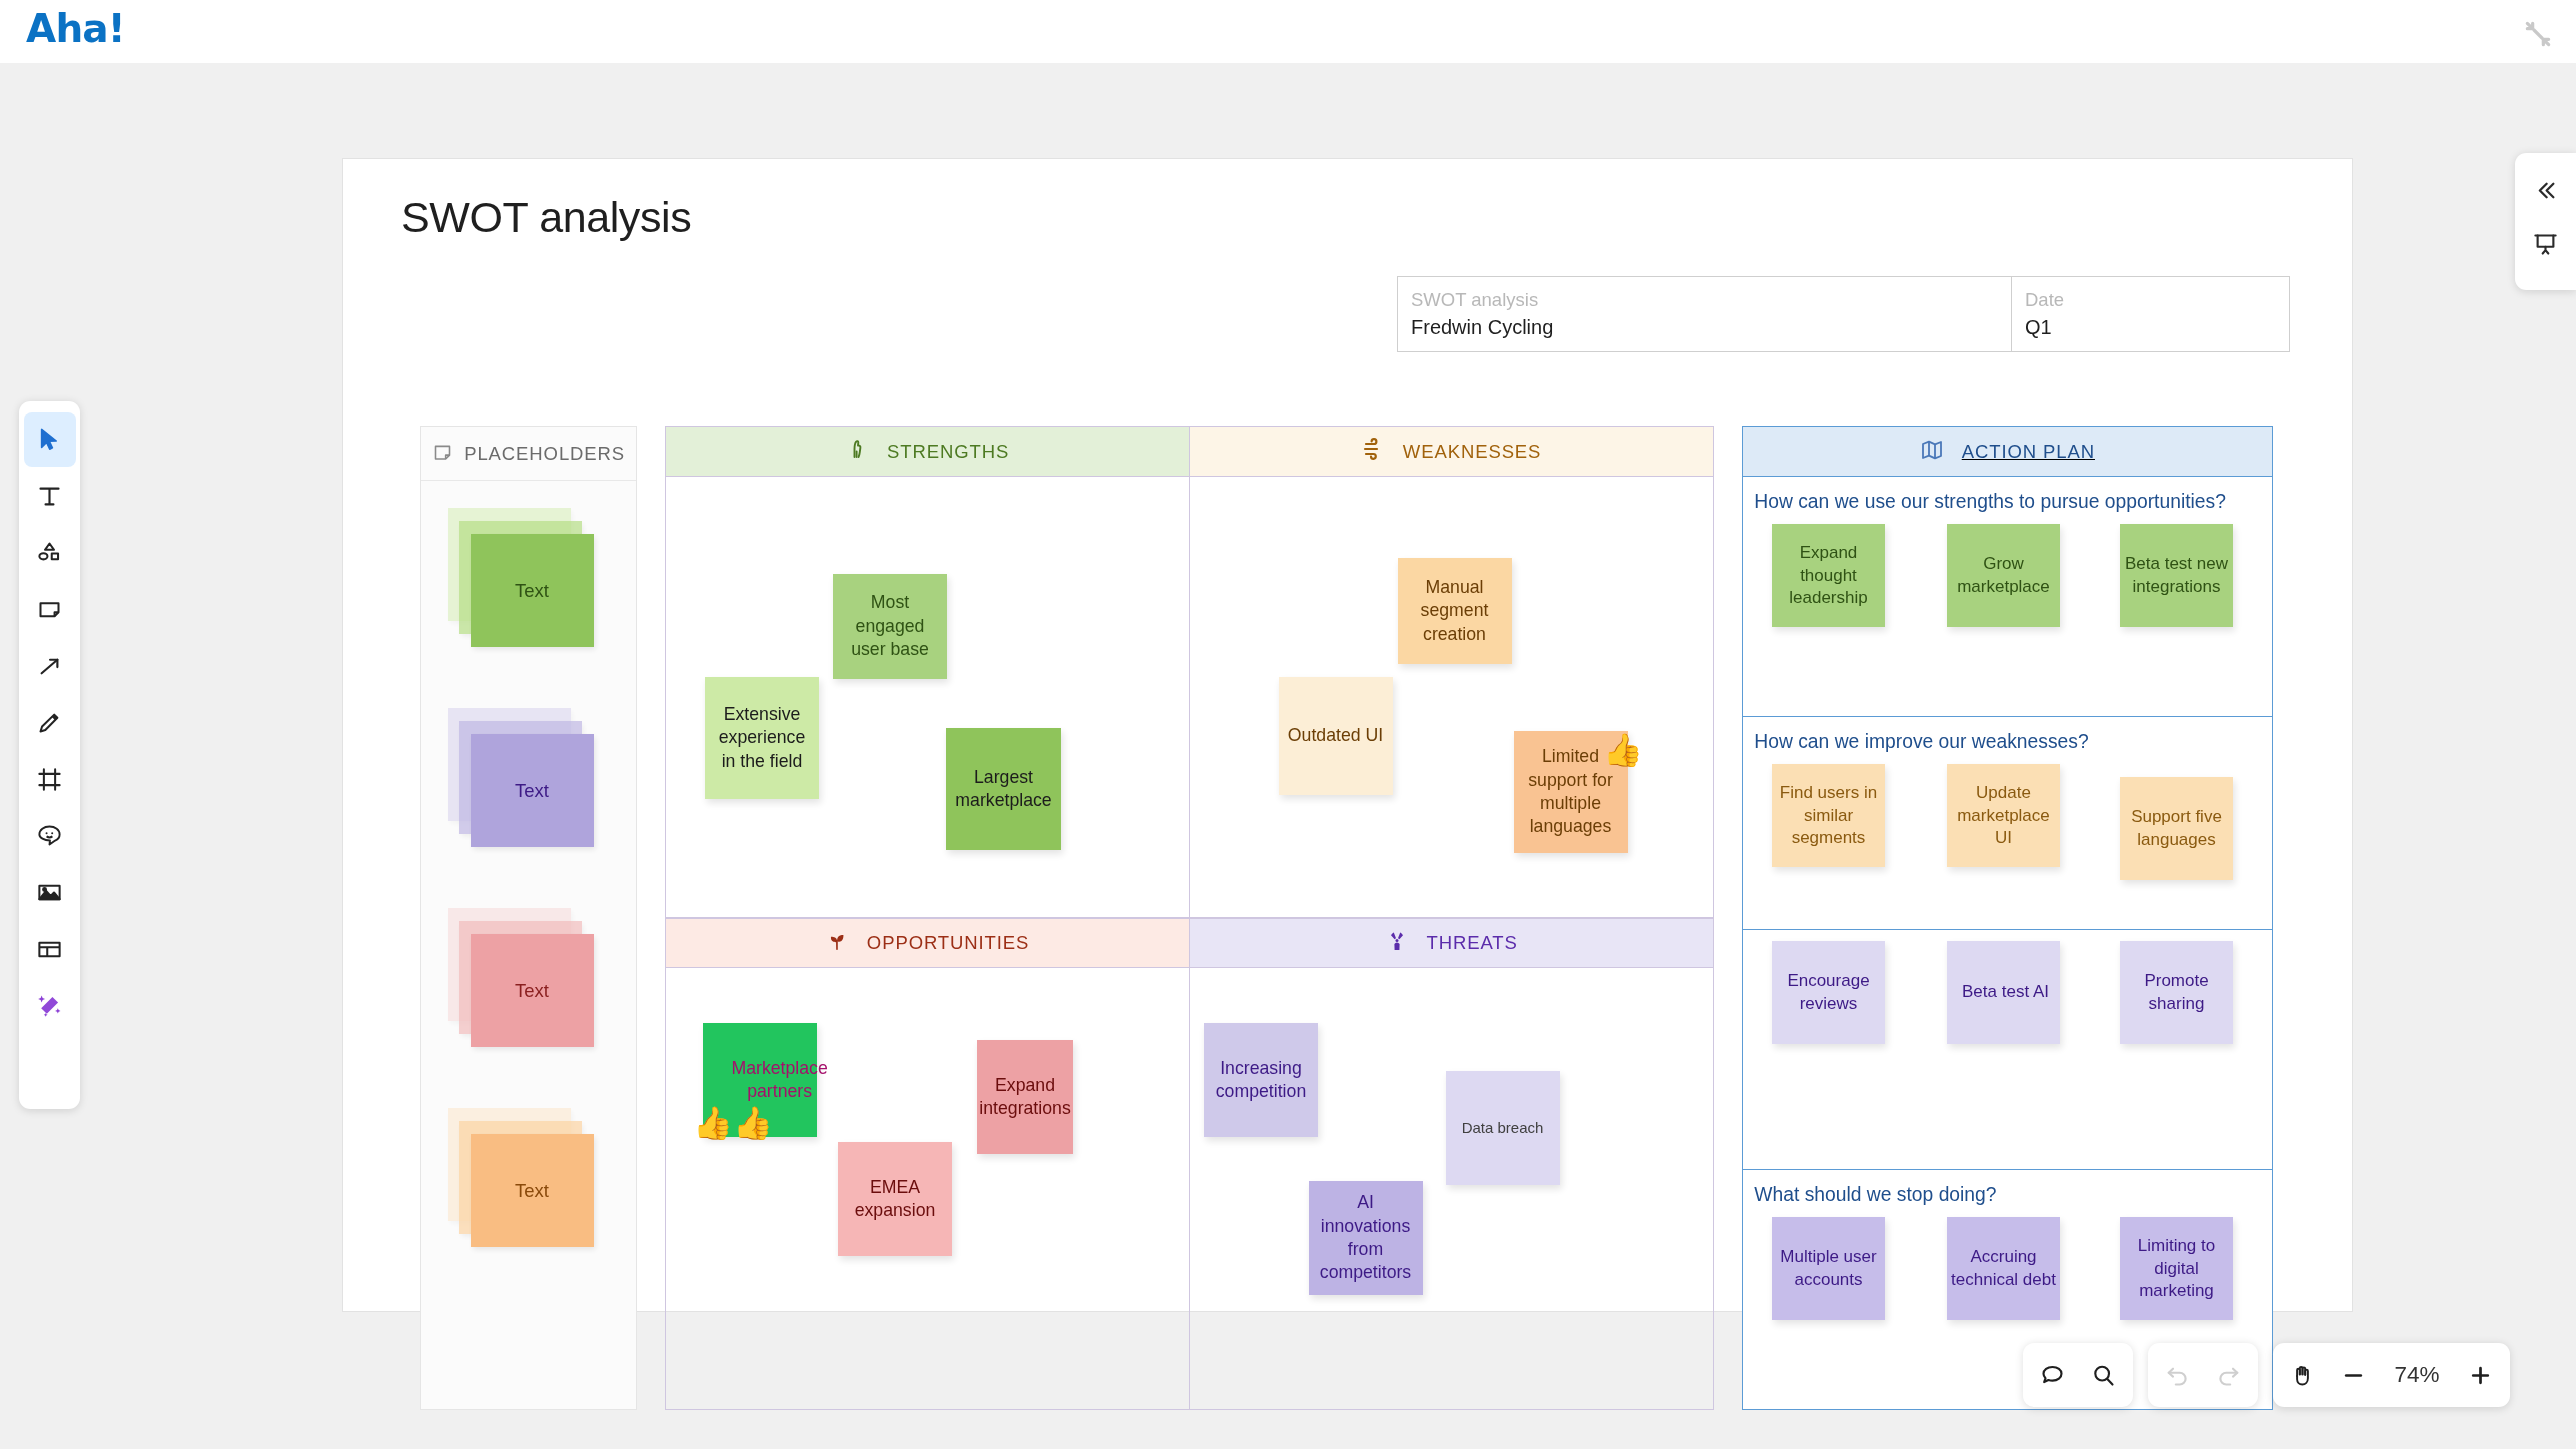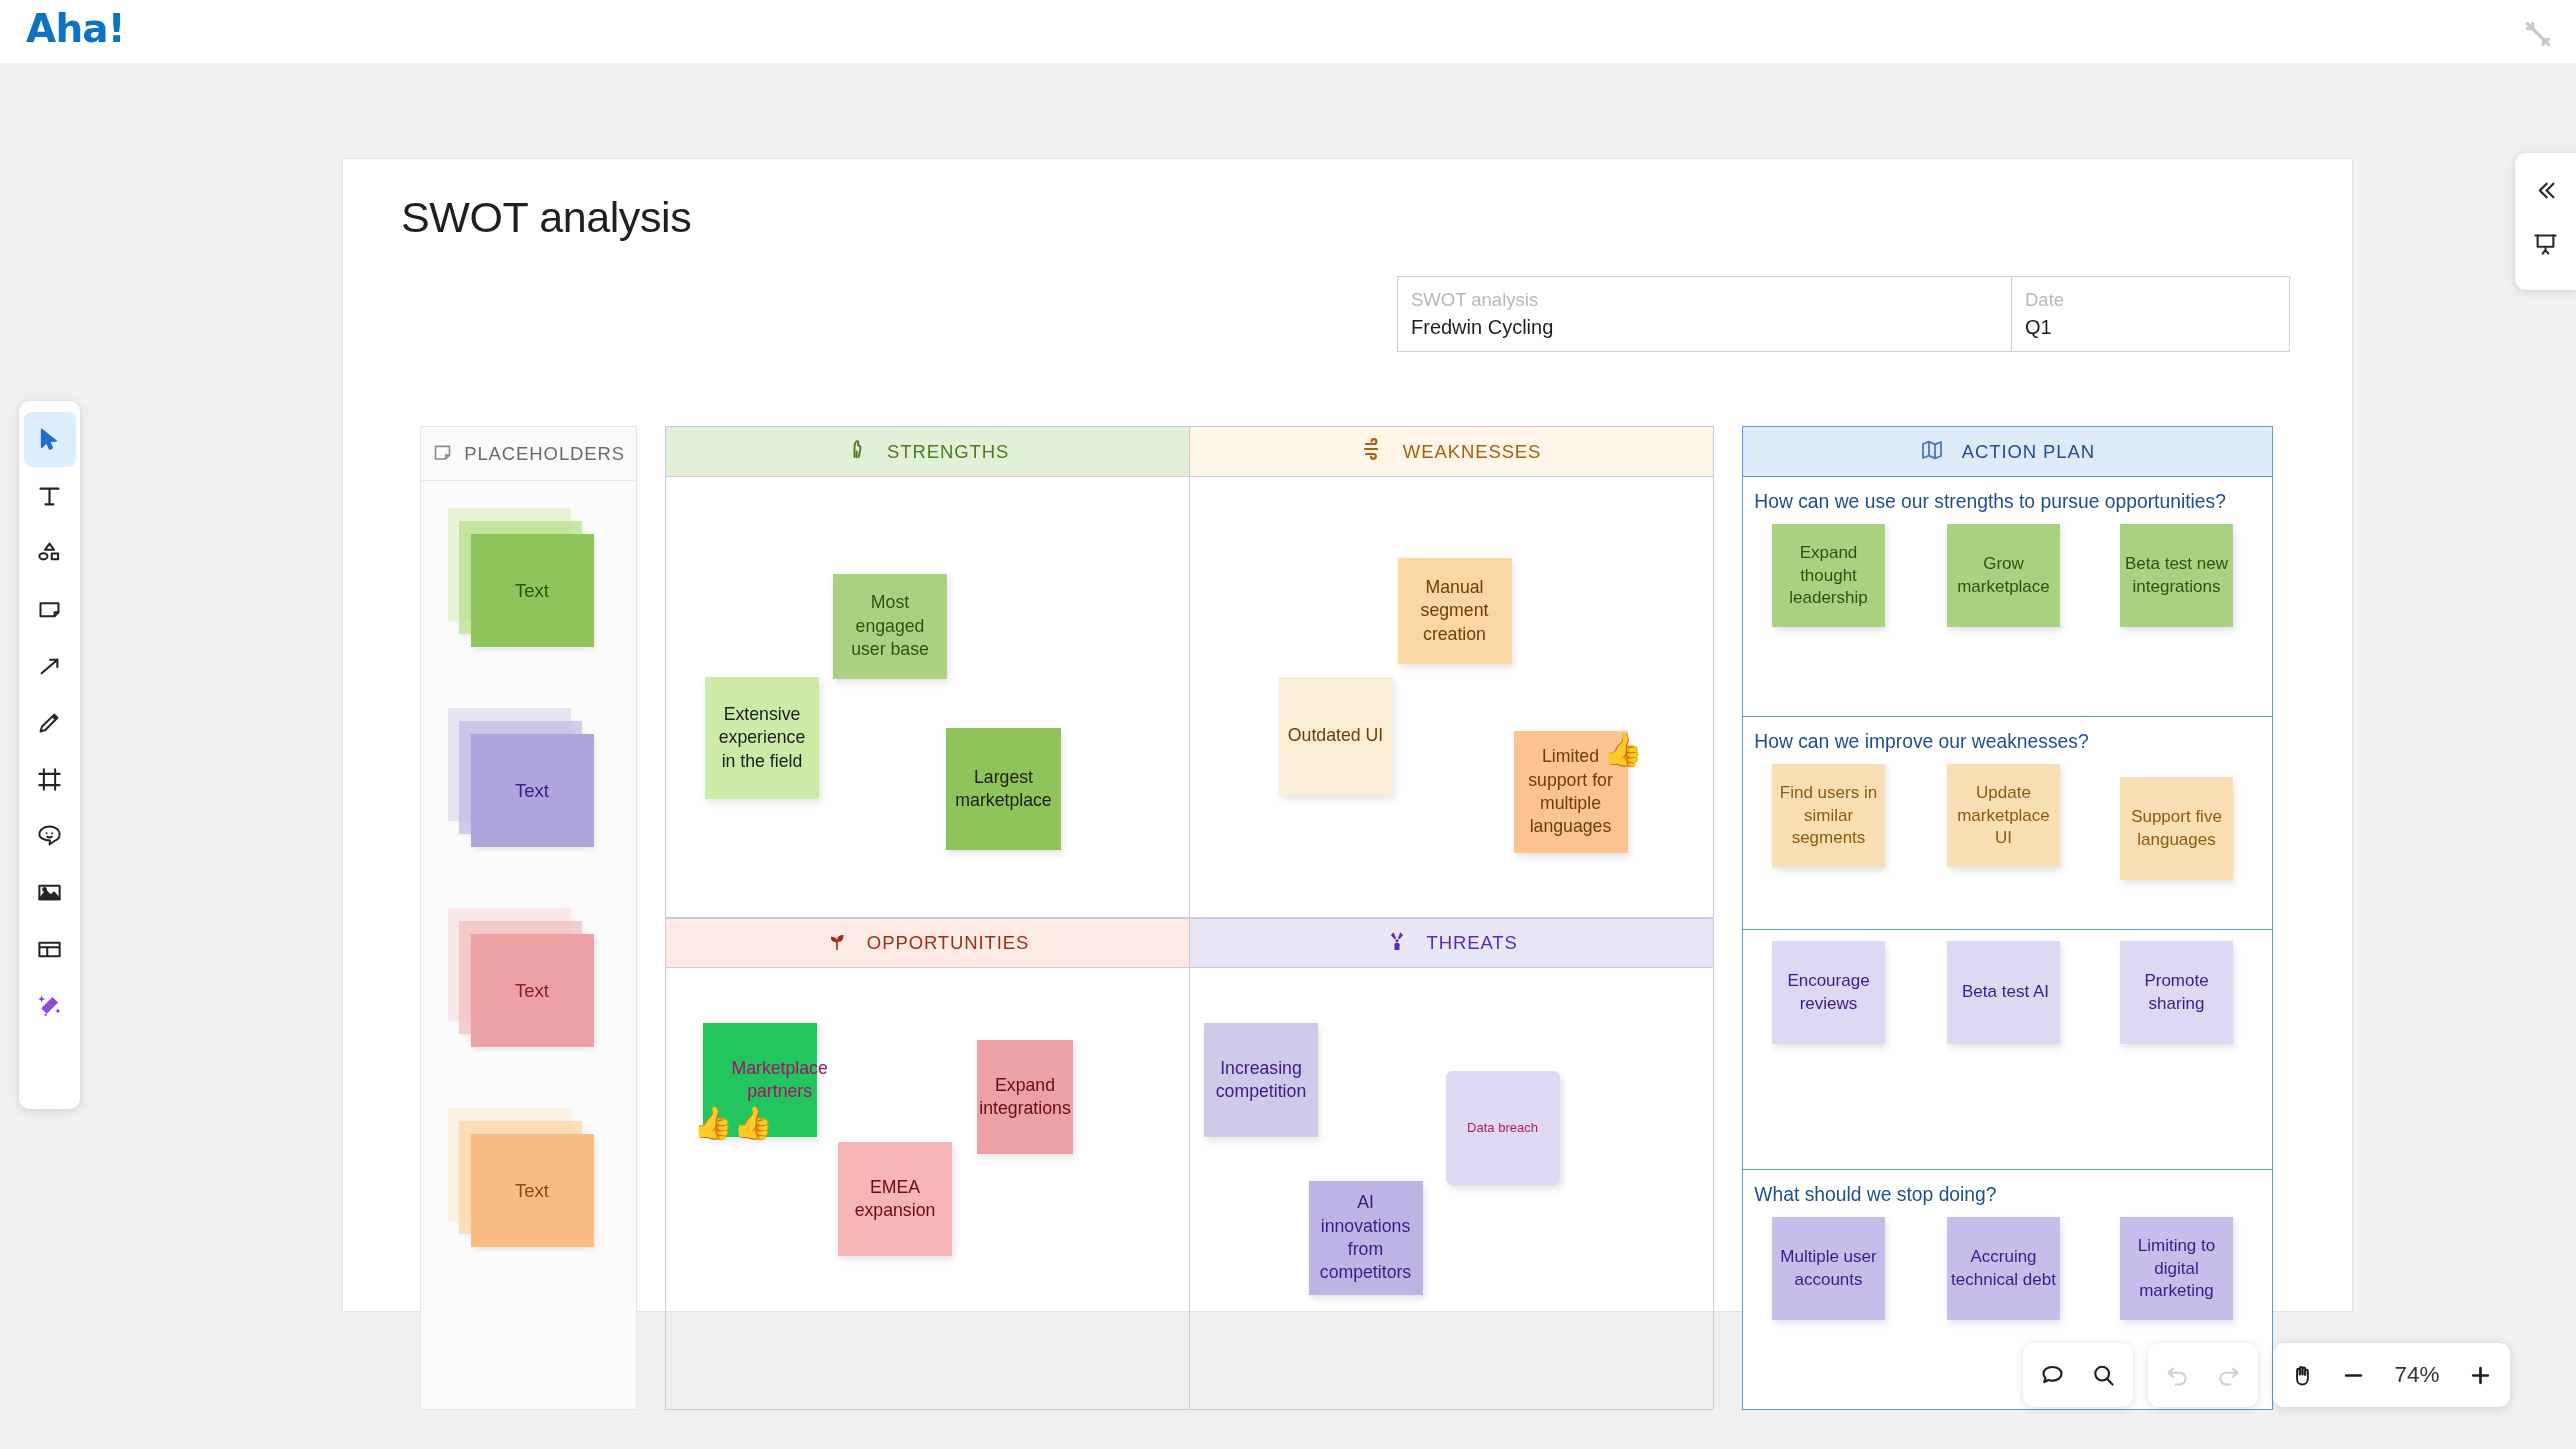--- a/index.html
+++ b/index.html
@@ -154,21 +154,21 @@
 
   
   #actionplan {
     position: absolute; left: 1399px; top: 267px;
     width: 531px; height: 984px;
     border: 1.6px solid #5b9bd5;
     background: #ffffff;
   }
   #ap-header {
     height: 50px; background: #ddeaf7; border-bottom: 1.6px solid #5b9bd5;
-    display: flex; align-items: center; justify-content: center; gap: 17.7px;
+    display: flex; align-items: center; justify-content: center; gap: 17.7px; text-decoration: underline;
   }
   #ap-header .ap-title {
     font-size: 18.5px; letter-spacing: 0.9px; color: #1f4e8c;
   }
   .ap-section { border-bottom: 1.6px solid #5b9bd5; position: relative; }
   .ap-section:last-child { border-bottom: none; }
   .ap-q {
     font-size: 19.3px; color: #1f4e8c; padding: 13px 11.3px 0 11.3px;
     line-height: 1.2;
   }
@@ -426,21 +426,21 @@
             <span>Expand integrations</span>
           </div>
           <div class="note" style="left: 172px; top: 174px; width: 114px; height: 114px; background: rgb(246, 182, 182); color: rgb(107, 13, 13); font-size: 17.7px;">
             <span>EMEA expansion</span>
           </div>
         </div>
         <div class="q-body last" style="border-bottom: none;">
           <div class="note" style="left: 14.5px; top: 55px; width: 114px; height: 114px; background: rgb(207, 201, 234); color: rgb(61, 26, 134); font-size: 17.7px;">
             <span>Increasing competition</span>
           </div>
-          <div class="note" style="left: 256px; top: 103px; width: 114px; height: 114px; background: rgb(221, 217, 242); color: #be185d; font-size: 13px; border-radius: 6px;">
+          <div class="note" style="left: 256px; top: 103px; width: 114px; height: 114px; background: rgb(221, 217, 242); color: #404040; font-size: 15px;">
             <span>Data breach</span>
           </div>
           <div class="note" style="left: 119px; top: 213px; width: 114px; height: 114px; background: rgb(189, 179, 228); color: rgb(61, 26, 134); font-size: 17.7px;">
             <span>AI innovations from competitors</span>
           </div>
         </div>
       </div>
 
     <div id="actionplan">
       <div id="ap-header">

